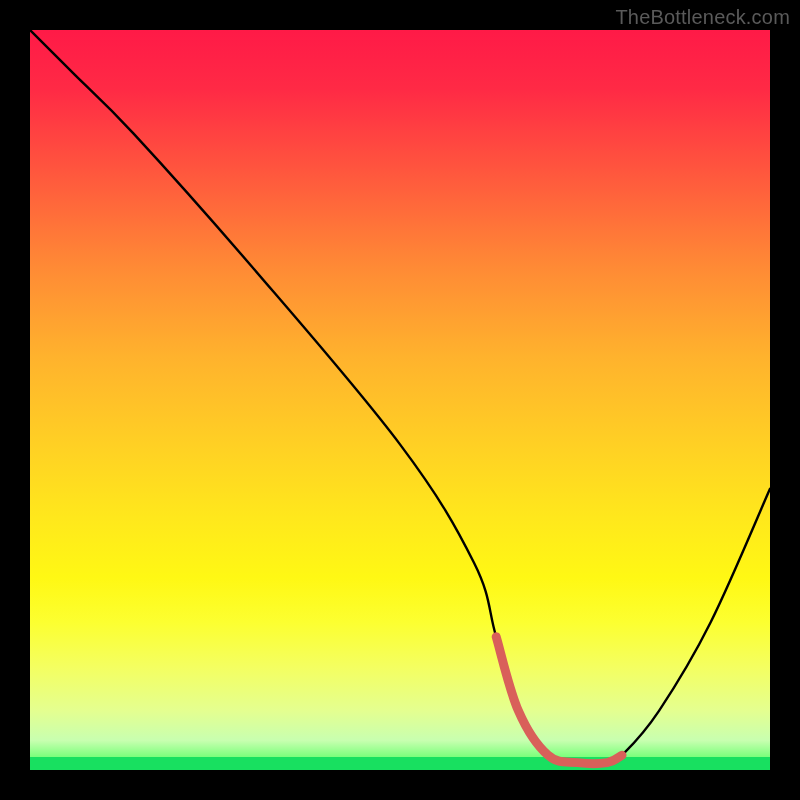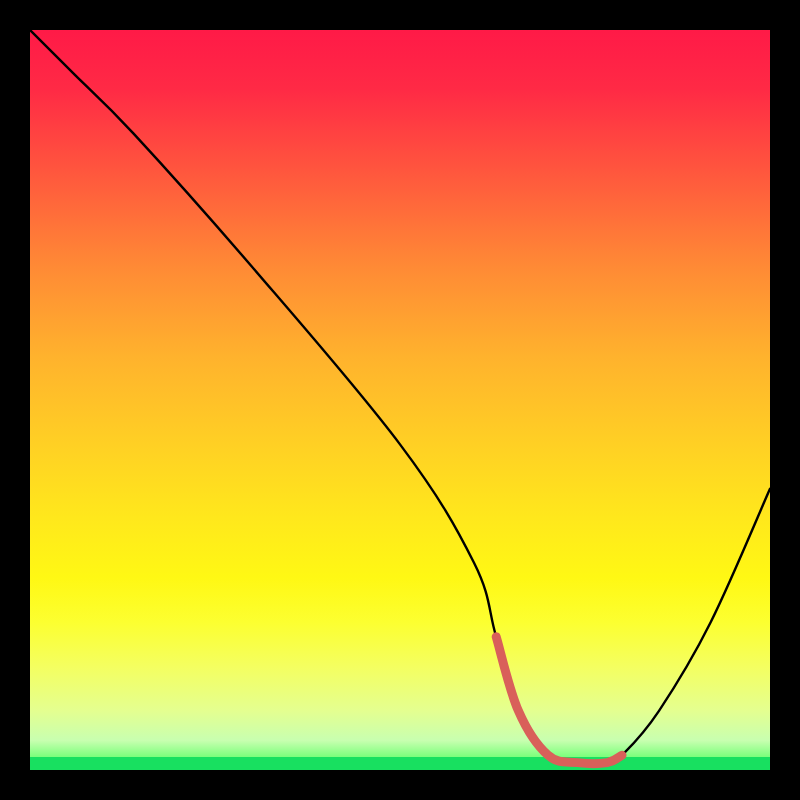--- a/index.html
+++ b/index.html
@@ -68,20 +68,21 @@
     width: 100%;
     height: 100%;
     overflow: visible;
   }
 </style>
 </head>
 <body>
 
 <div class="stage">
 
+  <div class="watermark">TheBottleneck.com</div>
 
   <div class="plot">
 
     <div class="gradient"></div>
 
     <svg class="curve" viewBox="0 0 740 740" preserveAspectRatio="none">
       <path id="main-curve" fill="none" stroke="#000" stroke-width="2.4" stroke-linecap="round" stroke-linejoin="round" d="M 0.0 0.0 C 8.0 8.0, 25.8 25.8, 44.4 44.4 C 63.0 63.0, 71.6 69.0, 103.6 103.6 C 135.6 138.2, 174.0 180.9, 222.0 236.8 C 270.0 292.7, 330.0 361.1, 370.0 414.4 C 410.0 467.7, 426.7 498.2, 444.0 532.8 C 461.3 567.4, 458.2 580.2, 466.2 606.8 C 474.2 633.4, 479.1 659.5, 488.4 680.8 C 497.7 702.1, 507.3 715.9, 518.0 725.2 C 528.7 734.5, 536.9 731.3, 547.6 732.6 C 558.3 733.9, 569.2 733.9, 577.2 732.6 C 585.2 731.3, 582.7 734.5, 592.0 725.2 C 601.3 715.9, 613.0 704.8, 629.0 680.8 C 645.0 656.8, 660.8 632.0, 680.8 592.0 C 700.8 552.0, 729.3 482.8, 740.0 458.8"></path>
       <path id="highlight-curve" fill="none" stroke="#d9605a" stroke-width="9" stroke-linecap="round" stroke-linejoin="round" d="M 466.2 606.8 C 470.2 620.1, 479.1 659.5, 488.4 680.8 C 497.7 702.1, 507.3 715.9, 518.0 725.2 C 528.7 734.5, 536.9 731.3, 547.6 732.6 C 558.3 733.9, 569.2 733.9, 577.2 732.6 C 585.2 731.3, 589.3 726.5, 592.0 725.2"></path>
     </svg>
 

